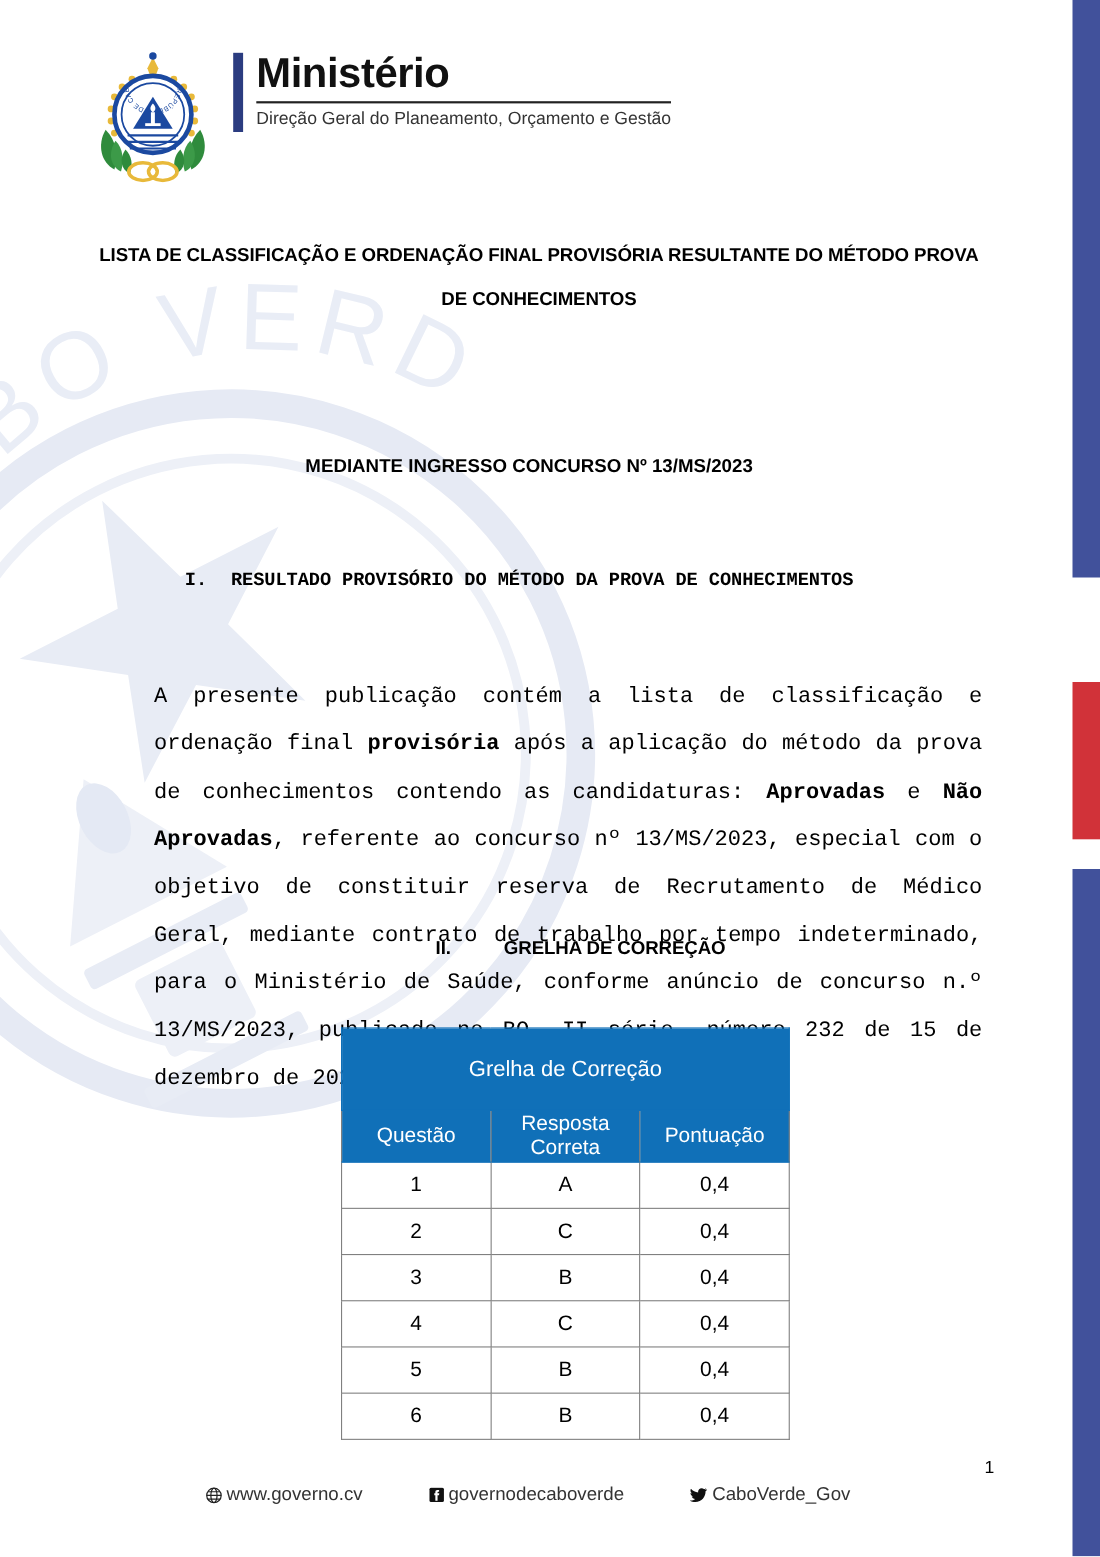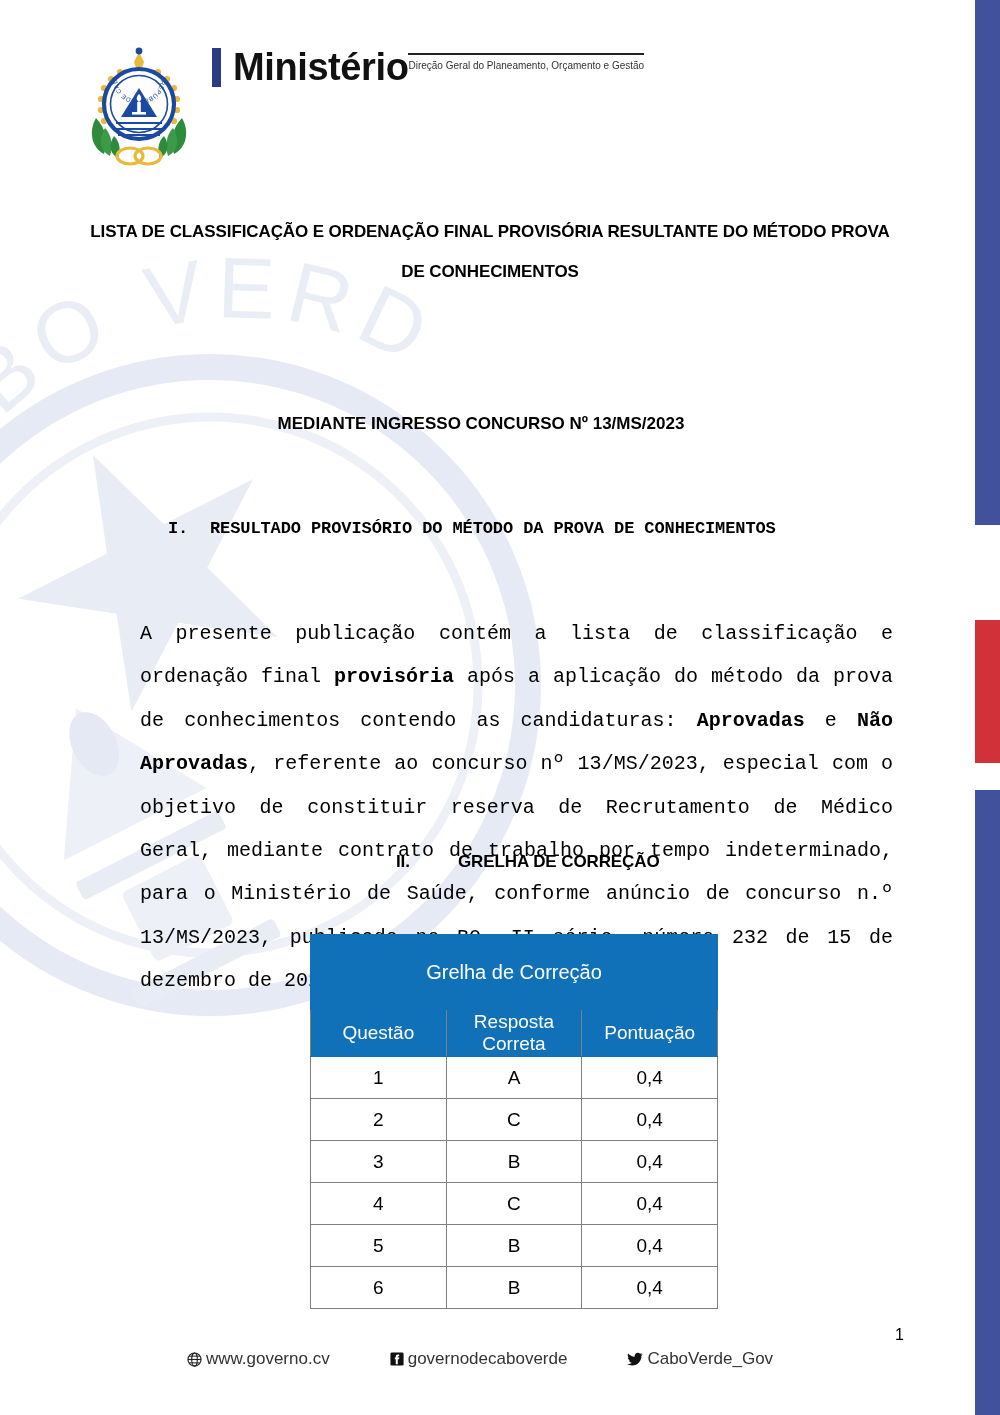--- a/index.html
+++ b/index.html
@@ -52,34 +52,34 @@
     align-items: stretch;
     margin-left: 12px;
     margin-top: 4px;
   }
   .brand-rule {
     width: 9px;
     background: #2B3C80;
     margin-right: 12px;
     flex: none;
   }
-  .brand-text { display: flex; }
+  .brand-text { display: flex; flex-direction: column; }
   .brand-line1,
   .brand-line2 {
     font-size: 38px;
     font-weight: bold;
     line-height: 1.03;
     letter-spacing: -0.4px;
     color: #111111;
   }
   .brand-sub {
     margin-top: 5px;
     padding-top: 5px;
     border-top: 2.5px solid #222222;
-    font-size: 10px;
+    font-size: 16px;
     line-height: 1.28;
     color: #333333;
   }
 
   
   .doc-title {
     position: absolute;
     left: 90px;
     top: 212px;
     width: 800px;

